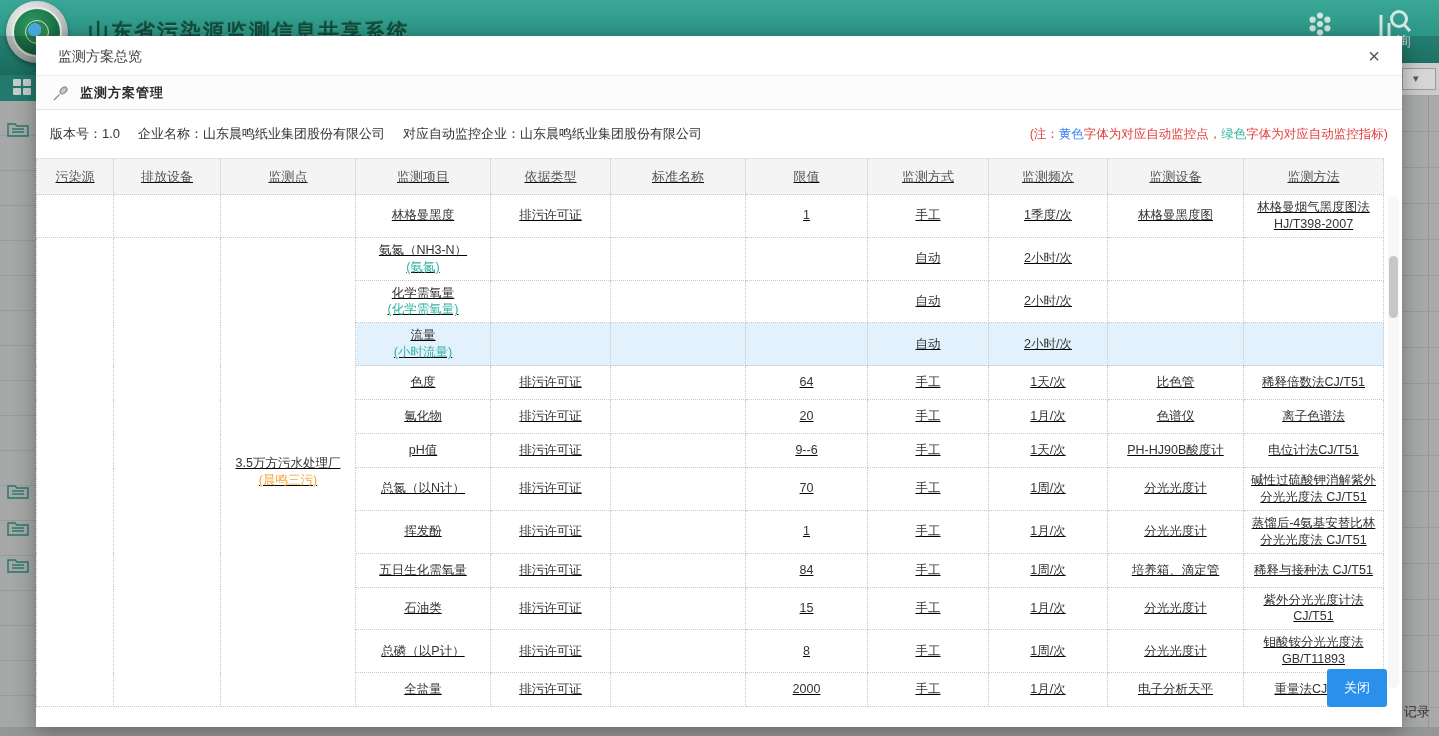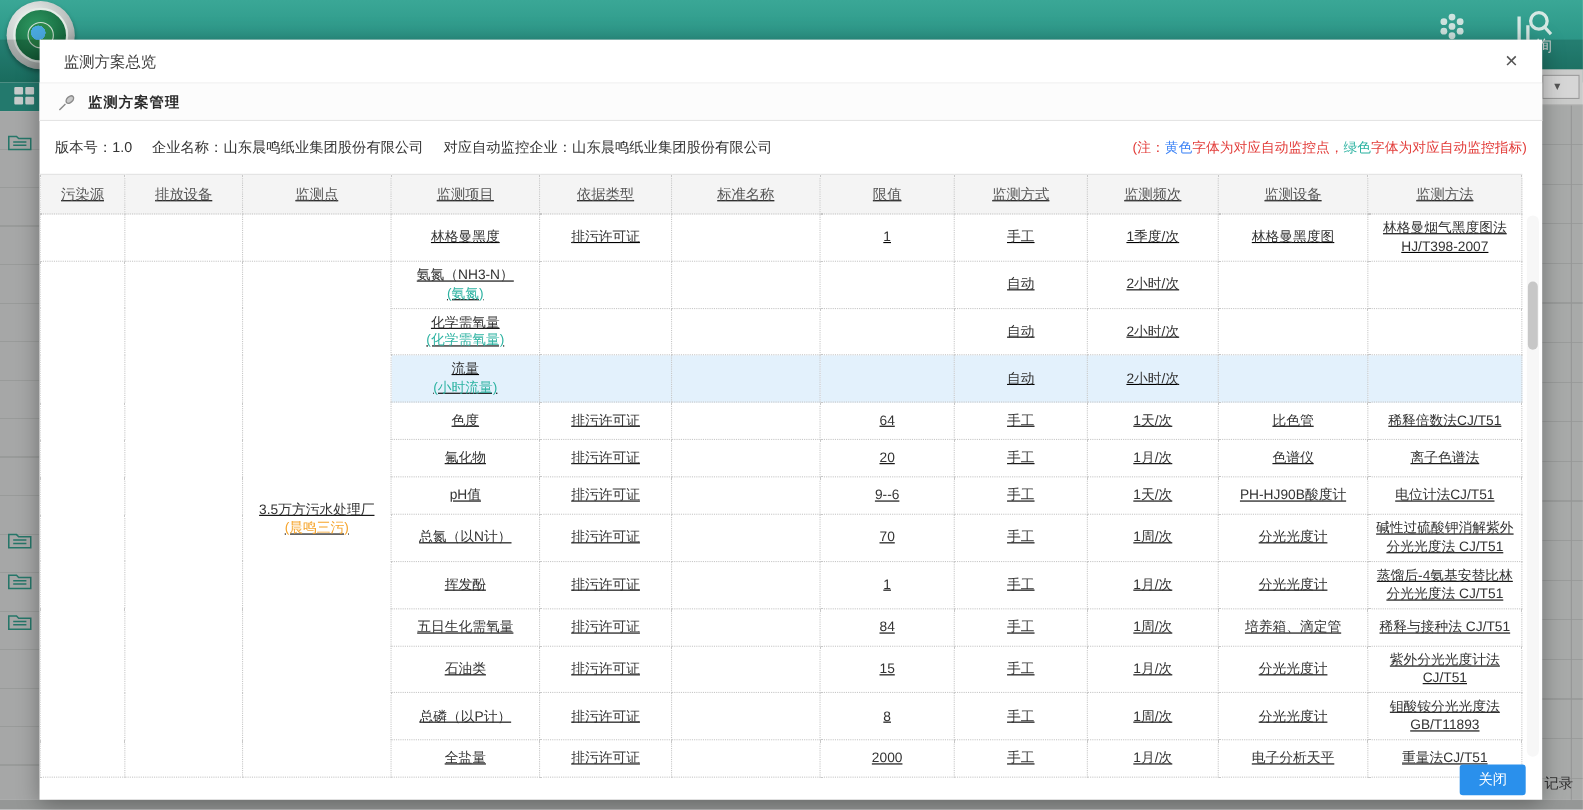--- a/index.html
+++ b/index.html
@@ -75,35 +75,36 @@
   .plan td { border:1px dotted #c7c7c7; font-size:12.5px; color:#333; text-align:center;
     vertical-align:middle; padding:4px 5px; height:34px; line-height:1.35; word-break:break-word; }
   .plan tr.hl > td { background:#e3f1fc; }
   .alias-green { font-size:12.5px; }
   .alias-orange { font-size:12.5px; }
 
   .vscroll-track { position:absolute; top:160px; left:1352px; width:11px; height:492px; background:#f7f7f7; border-radius:6px; }
   .vscroll-thumb { position:absolute; top:60px; left:1px; width:9px; height:62px; background:#c7c7c7; border-radius:5px; }
 
   .modal-footer { position:absolute; bottom:0; left:0; right:0; height:42px; }
-  .btn-close { position:absolute; right:15px; bottom:4px; width:60px; height:28px; border:none;
+  .btn-close { position:absolute; right:15px; bottom:20px; width:60px; height:38px; border:none;
     border-radius:3px; color:#fff; font-size:13px; cursor:pointer; font-family:inherit; }
 
   svg { display:block; }
 </style>
 </head>
 <body>
 
 <div class="bg-layer">
   <div class="app-header">
     <div class="app-logo">
       <div class="ring">
         <div class="globe"></div>
       </div>
     </div>
+    <div class="app-title" style="color: rgb(13, 79, 58);">山东省污染源监测信息共享系统</div>
     <div class="icon-apps">
       <svg width="34" height="34" viewBox="0 0 34 34">
         <g fill="#cfe4e0">
           <circle cx="17" cy="17" r="3.1"></circle>
             <circle cx="17" cy="8.5" r="3.1"></circle>
           <circle cx="17" cy="25.5" r="3.1"></circle>
             <circle cx="9.6" cy="12.7" r="3.1"></circle>
           <circle cx="24.4" cy="12.7" r="3.1"></circle>
             <circle cx="9.6" cy="21.3" r="3.1"></circle>
           <circle cx="24.4" cy="21.3" r="3.1"></circle>

